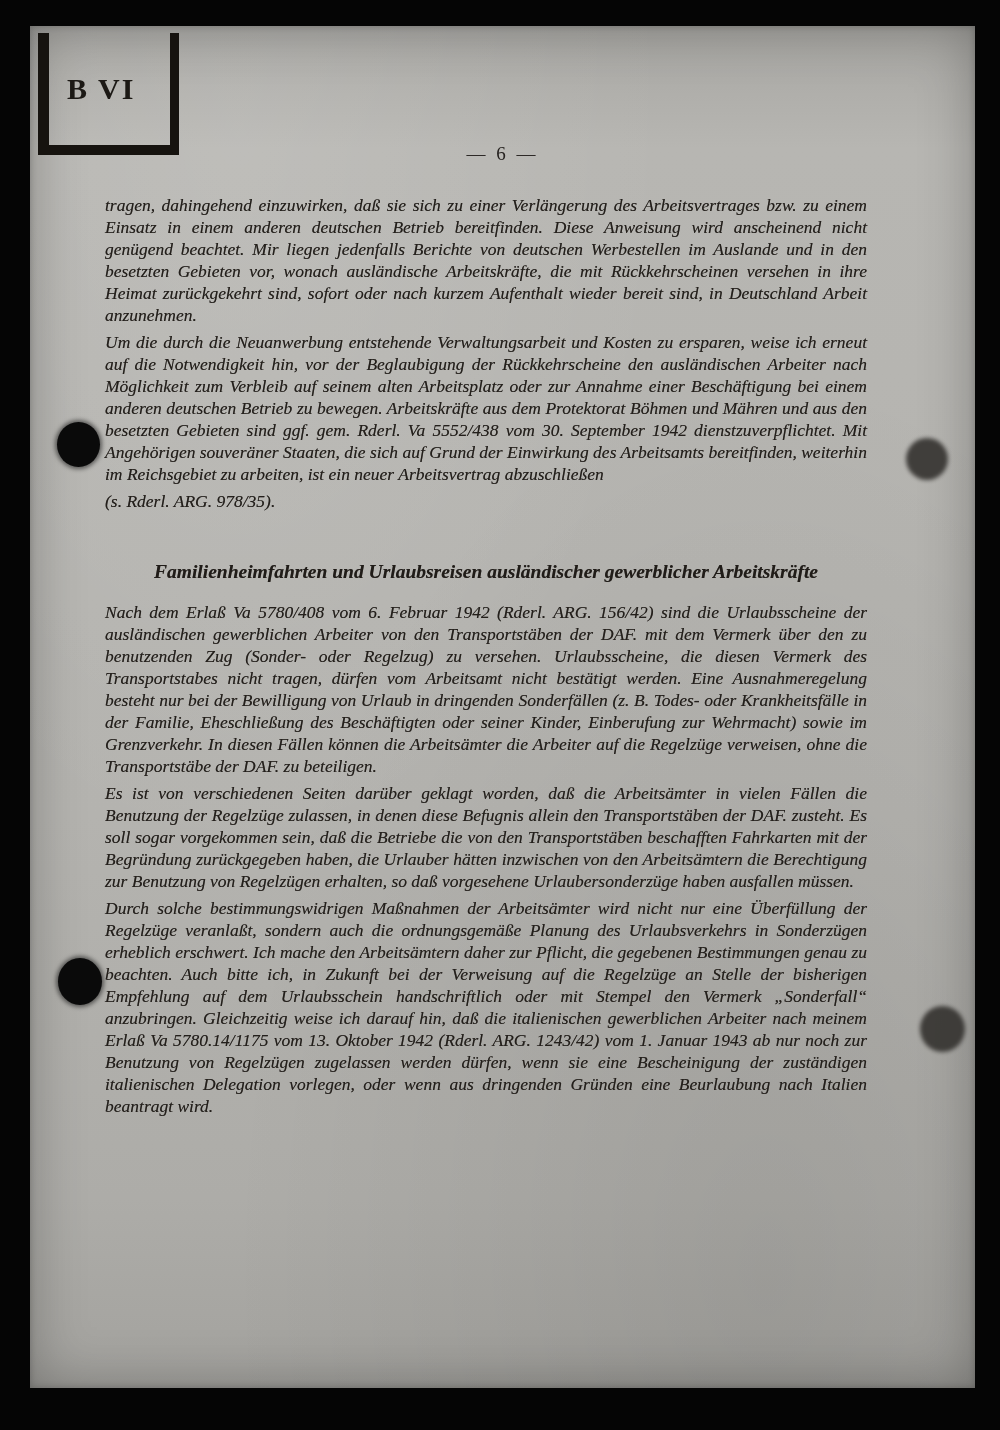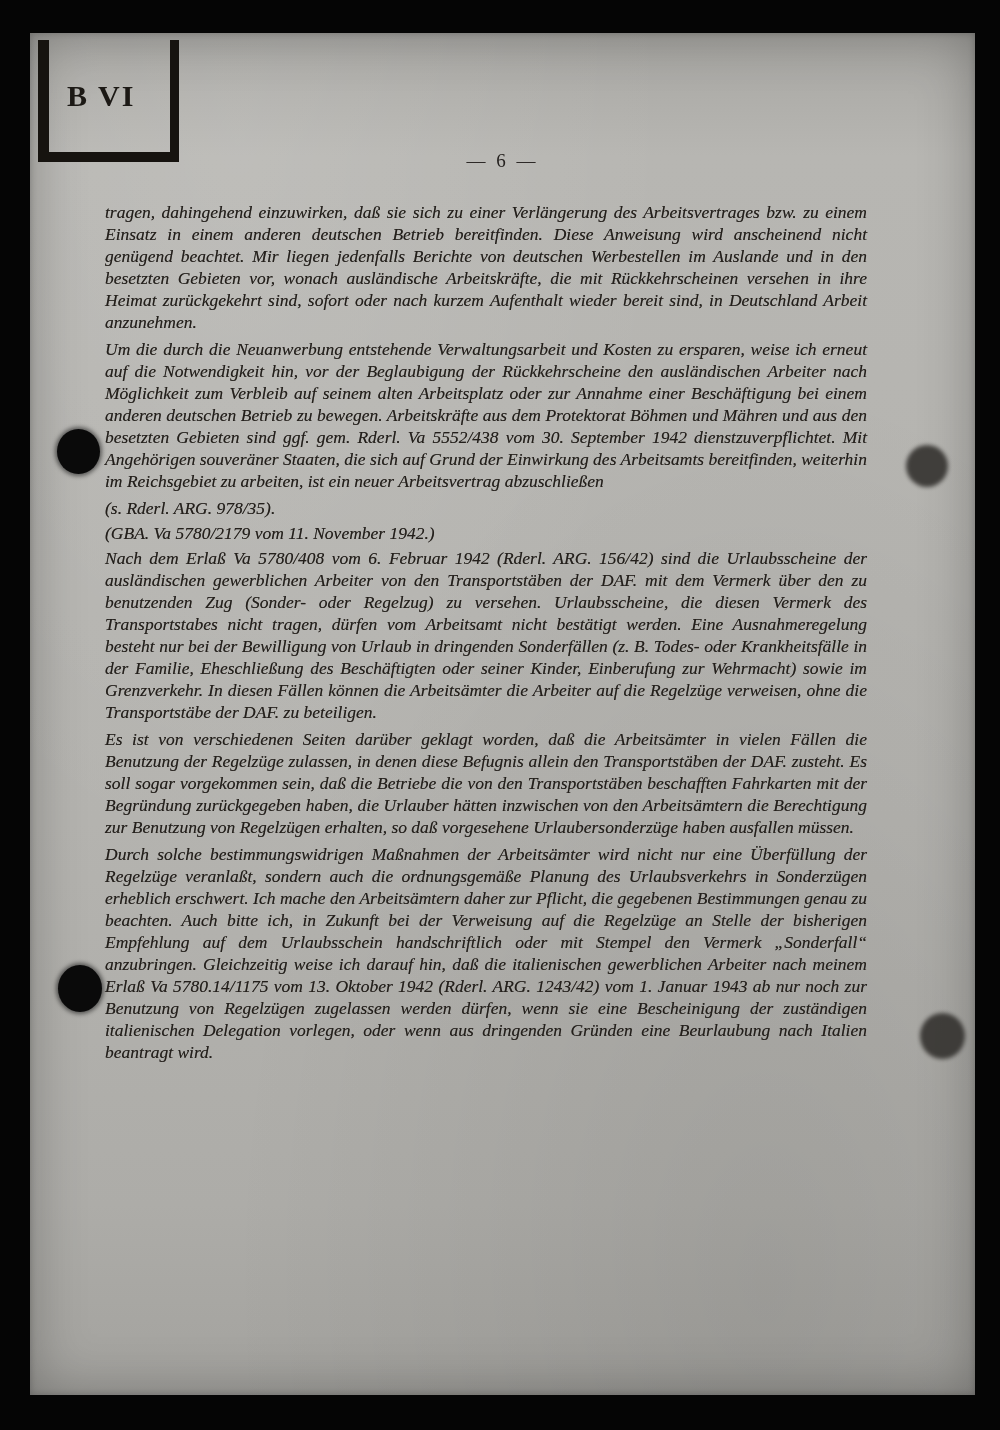--- a/index.html
+++ b/index.html
@@ -12,21 +12,21 @@
   }
   .scan {
     position: relative;
     width: 1000px;
     height: 1430px;
     background: #050505;
   }
   .paper {
     position: absolute;
     left: 30px;
-    top: 33px;
+    top: 26px;
     width: 945px;
     height: 1362px;
     background:
       radial-gradient(ellipse at 22% 8%, rgba(255,255,255,0.10), transparent 42%),
       radial-gradient(ellipse at 78% 92%, rgba(0,0,0,0.08), transparent 52%),
       linear-gradient(180deg, #a7a6a2 0%, #b7b6b2 9%, #b4b3af 58%, #adaca8 86%, #a3a29e 100%);
     box-shadow:
       inset 0 0 55px rgba(0,0,0,0.28),
       inset 0 0 7px rgba(0,0,0,0.22);
   }
@@ -118,22 +118,22 @@
     <div class="corner-box">
       <span class="corner-label">B VI</span>
     </div>
 
     <div class="page-number">— 6 —</div>
 
     <div class="text-col">
       <p>tragen, dahingehend einzuwirken, daß sie sich zu einer Verlängerung des Arbeitsvertrages bzw. zu einem Einsatz in einem anderen deutschen Betrieb bereitfinden. Diese Anweisung wird anscheinend nicht genügend beachtet. Mir liegen jedenfalls Berichte von deutschen Werbestellen im Auslande und in den besetzten Gebieten vor, wonach ausländische Arbeitskräfte, die mit Rückkehrscheinen versehen in ihre Heimat zurückgekehrt sind, sofort oder nach kurzem Aufenthalt wieder bereit sind, in Deutschland Arbeit anzunehmen.</p>
       <p>Um die durch die Neuanwerbung entstehende Verwaltungsarbeit und Kosten zu ersparen, weise ich erneut auf die Notwendigkeit hin, vor der Beglaubigung der Rückkehrscheine den ausländischen Arbeiter nach Möglichkeit zum Verbleib auf seinem alten Arbeitsplatz oder zur Annahme einer Beschäftigung bei einem anderen deutschen Betrieb zu bewegen. Arbeitskräfte aus dem Protektorat Böhmen und Mähren und aus den besetzten Gebieten sind ggf. gem. Rderl. Va 5552/438 vom 30. September 1942 dienstzuverpflichtet. Mit Angehörigen souveräner Staaten, die sich auf Grund der Einwirkung des Arbeitsamts bereitfinden, weiterhin im Reichsgebiet zu arbeiten, ist ein neuer Arbeitsvertrag abzuschließen</p>
       <p class="ref">(s. Rderl. ARG. 978/35).</p>
-      <p class="ref">(GBA. Va 5780/2179 vom 11. November 1942.)</p>
 
+      <h2 class="section-heading">Familienheimfahrten und Urlaubsreisen ausländischer gewerblicher Arbeitskräfte</h2>
 
       <p>Nach dem Erlaß Va 5780/408 vom 6. Februar 1942 (Rderl. ARG. 156/42) sind die Urlaubsscheine der ausländischen gewerblichen Arbeiter von den Transportstäben der DAF. mit dem Vermerk über den zu benutzenden Zug (Sonder- oder Regelzug) zu versehen. Urlaubsscheine, die diesen Vermerk des Transportstabes nicht tragen, dürfen vom Arbeitsamt nicht bestätigt werden. Eine Ausnahmeregelung besteht nur bei der Bewilligung von Urlaub in dringenden Sonderfällen (z. B. Todes- oder Krankheitsfälle in der Familie, Eheschließung des Beschäftigten oder seiner Kinder, Einberufung zur Wehrmacht) sowie im Grenzverkehr. In diesen Fällen können die Arbeitsämter die Arbeiter auf die Regelzüge verweisen, ohne die Transportstäbe der DAF. zu beteiligen.</p>
       <p>Es ist von verschiedenen Seiten darüber geklagt worden, daß die Arbeitsämter in vielen Fällen die Benutzung der Regelzüge zulassen, in denen diese Befugnis allein den Transportstäben der DAF. zusteht. Es soll sogar vorgekommen sein, daß die Betriebe die von den Transportstäben beschafften Fahrkarten mit der Begründung zurückgegeben haben, die Urlauber hätten inzwischen von den Arbeitsämtern die Berechtigung zur Benutzung von Regelzügen erhalten, so daß vorgesehene Urlaubersonderzüge haben ausfallen müssen.</p>
       <p>Durch solche bestimmungswidrigen Maßnahmen der Arbeitsämter wird nicht nur eine Überfüllung der Regelzüge veranlaßt, sondern auch die ordnungsgemäße Planung des Urlaubsverkehrs in Sonderzügen erheblich erschwert. Ich mache den Arbeitsämtern daher zur Pflicht, die gegebenen Bestimmungen genau zu beachten. Auch bitte ich, in Zukunft bei der Verweisung auf die Regelzüge an Stelle der bisherigen Empfehlung auf dem Urlaubsschein handschriftlich oder mit Stempel den Vermerk „Sonderfall“ anzubringen. Gleichzeitig weise ich darauf hin, daß die italienischen gewerblichen Arbeiter nach meinem Erlaß Va 5780.14/1175 vom 13. Oktober 1942 (Rderl. ARG. 1243/42) vom 1. Januar 1943 ab nur noch zur Benutzung von Regelzügen zugelassen werden dürfen, wenn sie eine Bescheinigung der zuständigen italienischen Delegation vorlegen, oder wenn aus dringenden Gründen eine Beurlaubung nach Italien beantragt wird.</p>
     </div>
 
     <div class="punch-hole hole-1"></div>
     <div class="punch-hole hole-2"></div>
     <div class="smudge smudge-1"></div>
     <div class="smudge smudge-2"></div>

